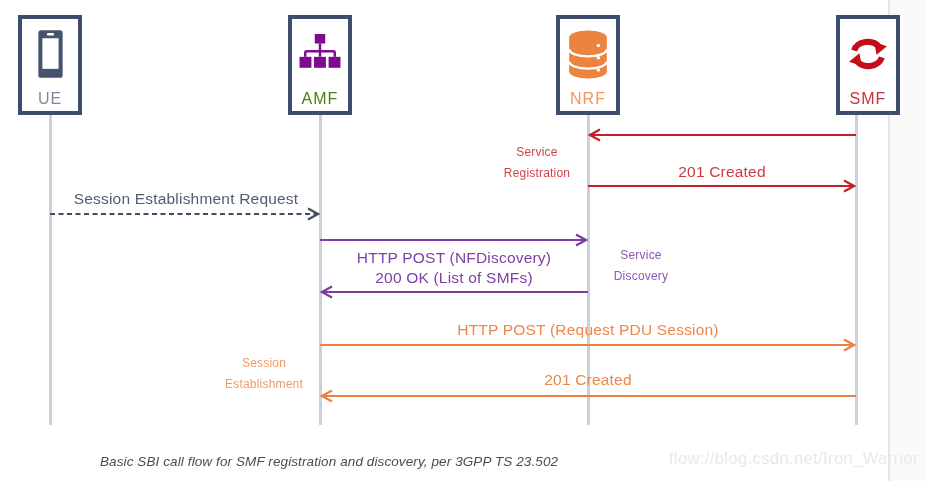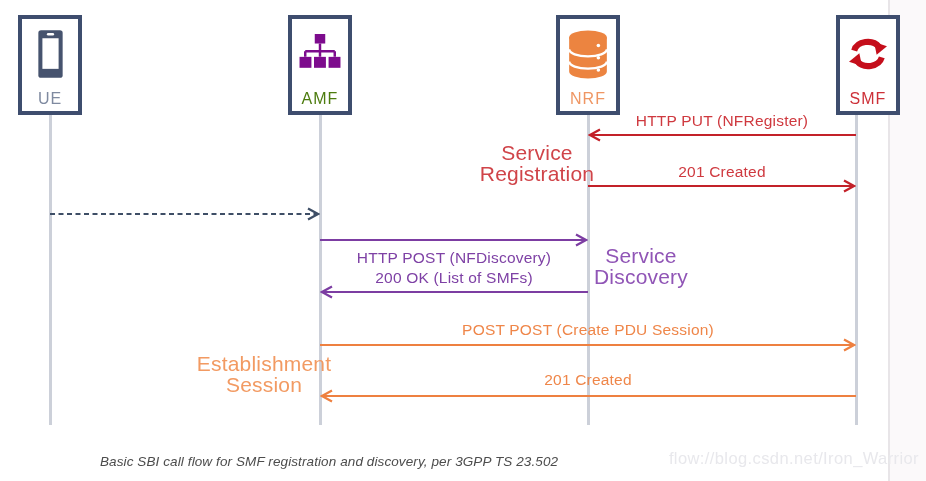--- a/index.html
+++ b/index.html
@@ -16,21 +16,21 @@
   .actor .icon{flex:1;display:flex;align-items:center;justify-content:center;width:100%;}
   .actor-label{font-size:16px;letter-spacing:1px;line-height:20px;margin-bottom:2px;}
   .lifeline{position:absolute;top:103px;width:3px;height:322px;background:#ccd0d9;}
   
   .msg-label{
     position:absolute;transform:translateX(-50%);white-space:nowrap;
     font-size:15.5px;letter-spacing:.2px;
   }
   .note{
     position:absolute;transform:translateX(-50%);text-align:center;white-space:nowrap;
-    font-size:21px;line-height:21px;letter-spacing:.2px;
+    font-size:12px;line-height:21px;letter-spacing:.2px;
   }
   .arrow{position:absolute;}
   .caption{
     position:absolute;left:100px;width:710px;top:454px;text-align:left;
     font-size:13.5px;font-style:italic;color:#4c4c4c;letter-spacing:.1px;
   }
   .watermark{
     position:absolute;right:7px;top:449px;font-size:16.5px;color:#e8e8ec;
     letter-spacing:.4px;white-space:nowrap;
   }
@@ -101,37 +101,37 @@
       <svg width="38" height="36" viewBox="0 0 44 40">
         <path d="M6,16 A16,13 0 0 1 35,12" stroke="#c50e1b" stroke-width="7" fill="none"></path>
         <polygon points="29,6 44,11 32,21" fill="#c50e1b"></polygon>
         <path d="M38,24 A16,13 0 0 1 9,28" stroke="#c50e1b" stroke-width="7" fill="none"></path>
         <polygon points="15,34 0,29 12,19" fill="#c50e1b"></polygon>
       </svg>
     </div>
     <div class="actor-label" style="color:#cd3038;">SMF</div>
   </div>
 
-  <div class="msg-label c-red" style="left:722px;top:112px;">HTTP PUT (NFRegister)</div>
   <svg class="arrow" style="left:588px;top:127px;" width="268" height="16">
     <line x1="3" y1="8" x2="268" y2="8" stroke="#c32129" stroke-width="2.2"></line>
     <polyline points="12,2.5 2,8 12,13.5" stroke="#c32129" stroke-width="2.2" fill="none"></polyline>
   </svg>
 
   <div class="note c-rednote" style="left:537px;top:142px;">
     <div>Service</div>
     <div>Registration</div>
   </div>
 
   <div class="msg-label c-red" style="left:722px;top:163px;">201 Created</div>
   <svg class="arrow" style="left:588px;top:178px;" width="268" height="16">
     <line x1="0" y1="8" x2="265" y2="8" stroke="#c32129" stroke-width="2.2"></line>
     <polyline points="256,2.5 266,8 256,13.5" stroke="#c32129" stroke-width="2.2" fill="none"></polyline>
   </svg>
 
+  <div class="msg-label c-navy" style="left:186px;top:190px;">Session Establishment Request</div>
   <svg class="arrow" style="left:50px;top:206px;" width="270" height="16">
     <line x1="0" y1="8" x2="267" y2="8" stroke="#3e4e66" stroke-width="2.2" stroke-dasharray="5,3.5"></line>
     <polyline points="258,2.5 268,8 258,13.5" stroke="#3e4e66" stroke-width="2.2" fill="none"></polyline>
   </svg>
 
   <div class="msg-label c-purple" style="left:454px;top:212px;margin-top:37px;">HTTP POST (NFDiscovery)</div>
   <svg class="arrow" style="left:320px;top:232px;" width="268" height="16">
     <line x1="0" y1="8" x2="265" y2="8" stroke="#7c3da2" stroke-width="2.2"></line>
     <polyline points="256,2.5 266,8 256,13.5" stroke="#7c3da2" stroke-width="2.2" fill="none"></polyline>
   </svg>
@@ -140,29 +140,29 @@
     <div>Service</div>
     <div>Discovery</div>
   </div>
 
   <div class="msg-label c-purple" style="left:454px;top:269px;">200 OK (List of SMFs)</div>
   <svg class="arrow" style="left:320px;top:284px;" width="268" height="16">
     <line x1="3" y1="8" x2="268" y2="8" stroke="#7c3da2" stroke-width="2.2"></line>
     <polyline points="12,2.5 2,8 12,13.5" stroke="#7c3da2" stroke-width="2.2" fill="none"></polyline>
   </svg>
 
-  <div class="msg-label c-orange" style="left:588px;top:321px;">POST POST (Create PDU Session)</div>
+  <div class="msg-label c-orange" style="left:588px;top:321px;">HTTP POST (Request PDU Session)</div>
   <svg class="arrow" style="left:320px;top:337px;" width="536" height="16">
     <line x1="0" y1="8" x2="533" y2="8" stroke="#ee8040" stroke-width="2.2"></line>
     <polyline points="524,2.5 534,8 524,13.5" stroke="#ee8040" stroke-width="2.2" fill="none"></polyline>
   </svg>
 
   <div class="note c-orangenote" style="left:264px;top:353px;">
+    <div>Session</div>
     <div>Establishment</div>
-    <div>Session</div>
   </div>
 
   <div class="msg-label c-orange" style="left:588px;top:371px;">201 Created</div>
   <svg class="arrow" style="left:320px;top:388px;" width="536" height="16">
     <line x1="3" y1="8" x2="536" y2="8" stroke="#ee8040" stroke-width="2.2"></line>
     <polyline points="12,2.5 2,8 12,13.5" stroke="#ee8040" stroke-width="2.2" fill="none"></polyline>
   </svg>
 
   <div class="caption">Basic SBI call flow for SMF registration and discovery, per 3GPP TS 23.502</div>
 

